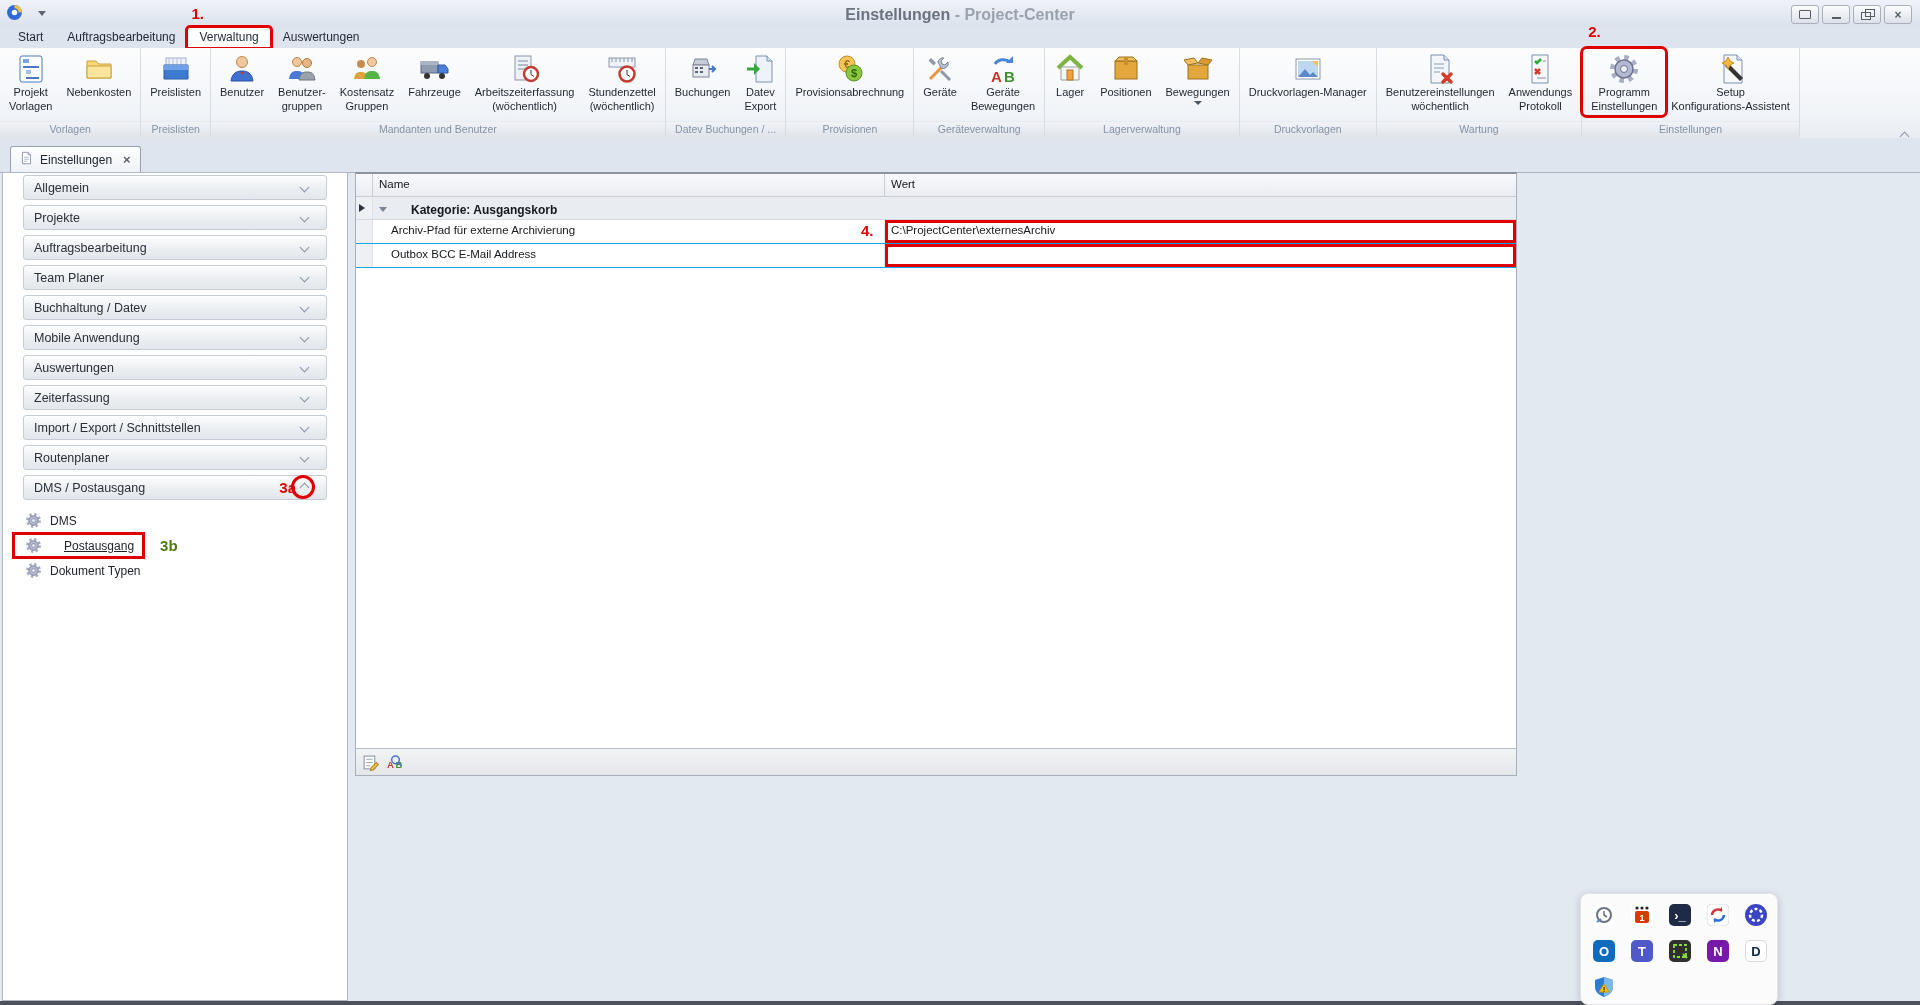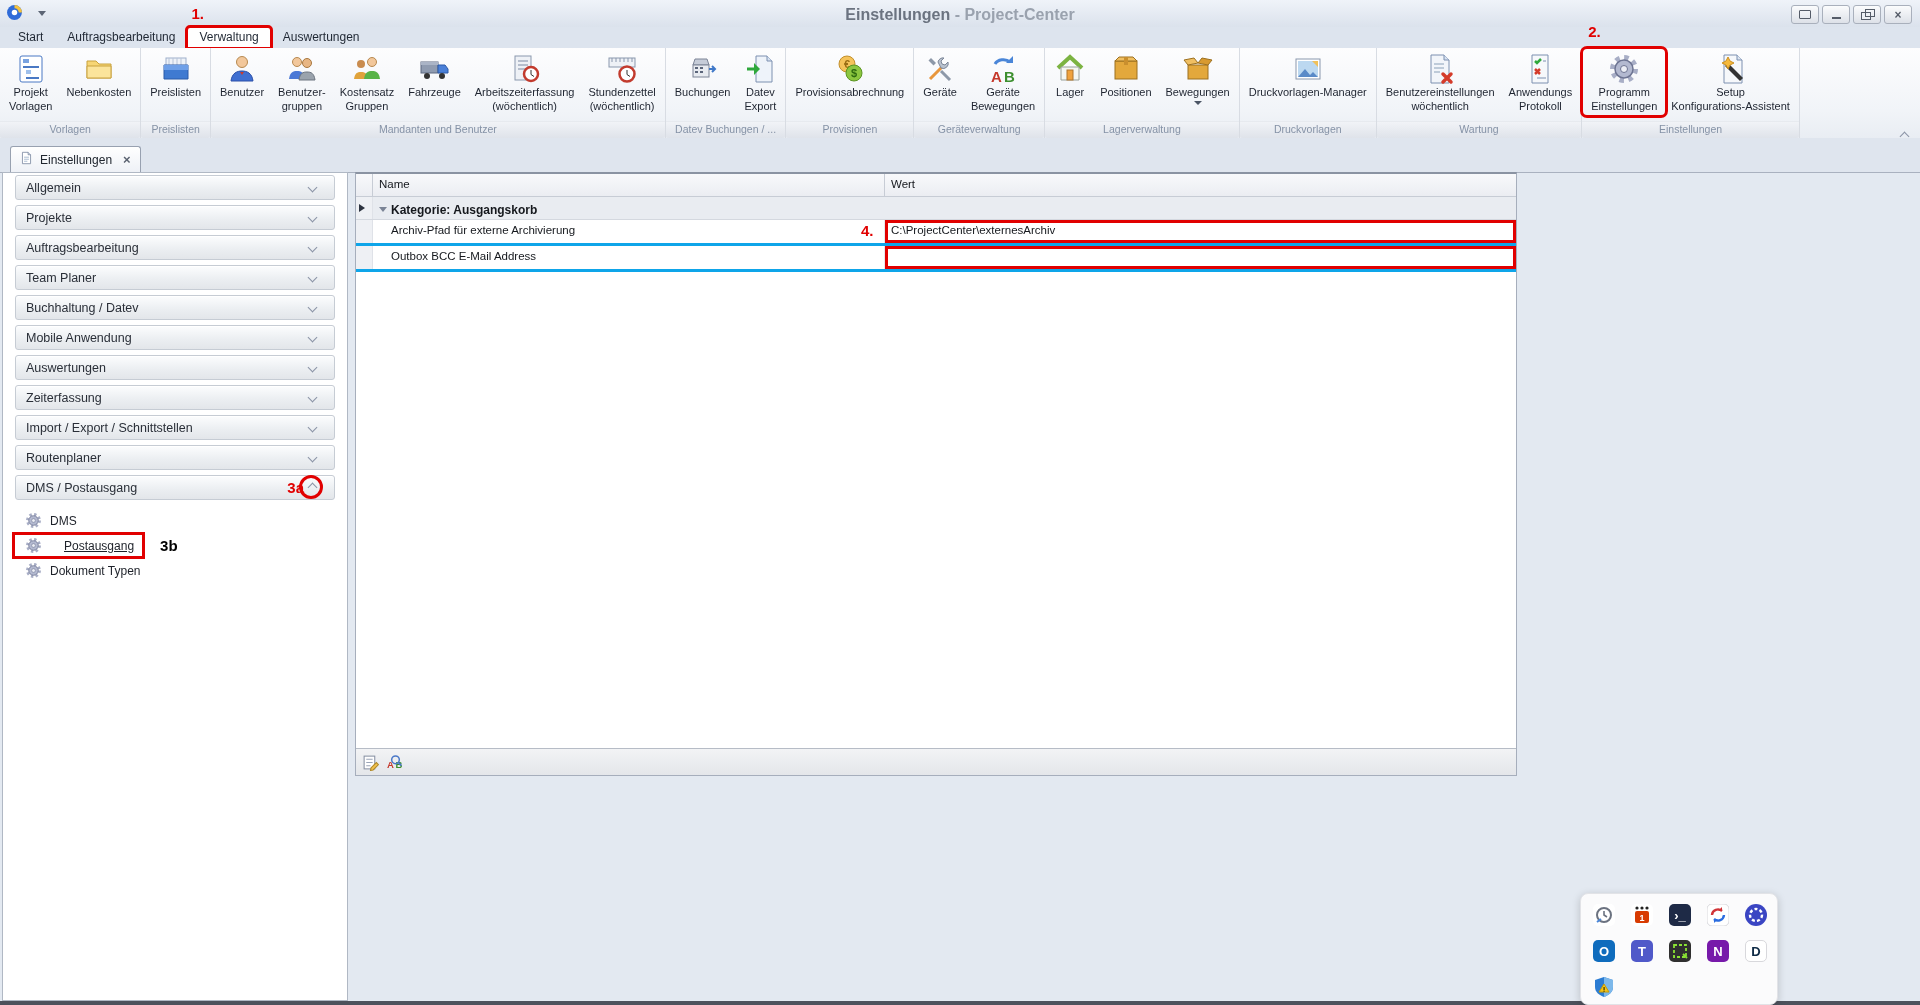--- a/index.html
+++ b/index.html
@@ -44,47 +44,47 @@
   .chev.down{transform:rotate(45deg);}
   .chev.up{transform:rotate(-135deg);}
   
   #docstrip{left:0;top:138px;width:1920px;height:34px;background:#dfe5ee;border-bottom:1px solid #a9b1bf;}
   #doctab{position:absolute;left:10px;bottom:0;height:25px;display:flex;align-items:center;gap:7px;
     padding:0 9px;background:linear-gradient(#ffffff,#eef1f6);border:1px solid #98a1b0;border-bottom:none;
     border-radius:3px 3px 0 0;font-size:12px;color:#20262f;}
   #doctab .x{font-size:13px;font-weight:bold;color:#5a6270;margin-left:4px;}
   
   #sidebar{left:2px;top:172px;width:346px;height:829px;background:#fff;border:1px solid #b0b8c4;box-sizing:border-box;padding-top:2px;}
-  .sbar{position:relative;margin:0 12px 5px;height:25px;border:1px solid #c6ccd4;border-radius:3px;
+  .sbar{position:relative;margin:0 20px 5px;height:25px;border:1px solid #c6ccd4;border-radius:3px;
     background:linear-gradient(#fcfdfe,#ecEFf2 55%,#e3e6ea);box-shadow:inset 0 1px 0 #fff;
     display:flex;align-items:center;font-size:12.5px;color:#2a2f38;padding:0 10px;box-sizing:border-box;}
   .sbar .chevwrap{margin-left:auto;position:relative;width:24px;height:24px;display:flex;align-items:center;justify-content:center;}
   .circ-annot{position:absolute;left:-1px;top:-1px;width:24px;height:24px;border:3px solid #e10000;border-radius:50%;box-sizing:border-box;}
   .sbar .step3a{position:absolute;right:30px;top:3px;color:#e10000;font-weight:bold;font-size:15px;}
   .sitem{display:flex;align-items:center;gap:8px;height:25px;padding-left:12px;font-size:12px;color:#1d2129;}
   .sitem .gwrap{width:17px;height:17px;flex:none;}
   .pa-wrap{display:flex;align-items:center;gap:8px;padding:2px 8px 2px 0;}
   .pa-wrap.annotated{outline:3px solid #e10000;outline-offset:0px;gap:22px;}
   .sitem .u{text-decoration:underline;}
-  .step3b{color:#000000;font-weight:bold;font-size:15px;margin-left:10px;}
+  .step3b{color:#4d7c0f;font-weight:bold;font-size:15px;margin-left:10px;}
   
   #grid{left:355px;top:172px;width:1162px;height:604px;background:#fff;border:1px solid #a6aebc;
     border-top:2px solid #8a93a2;box-sizing:border-box;display:flex;flex-direction:column;}
   .grow{display:flex;flex:none;}
   .gcell{box-sizing:border-box;}
   .ind{width:17px;flex:none;background:#eef0f4;border-right:1px solid #dfe2e8;display:flex;align-items:center;justify-content:center;}
   .ncol{width:512px;flex:none;padding:3px 4px 0 18px;font-size:11.5px;color:#15181d;overflow:hidden;white-space:nowrap;}
   .vcol{flex:1;position:relative;padding:3px 4px 0 6px;font-size:11.5px;color:#15181d;overflow:visible;white-space:nowrap;}
   #ghead{height:22px;background:linear-gradient(#f8f9fb,#ebedf2);border-bottom:1px solid #c7ccd5;font-size:11.5px;color:#2c3340;}
   #ghead .ncol{padding-left:6px;padding-top:4px;border-right:1px solid #c7ccd5;}
   #ghead .vcol{padding-top:4px;}
   #ghead .ind{background:transparent;border-right:1px solid #c7ccd5;}
   .catrow{height:22px;background:#e9ecf1;border-bottom:1px solid #d4d8df;font-weight:bold;}
-  .catrow .ncol{padding-left:6px;display:flex;align-items:center;gap:4px;font-size:12px;border-right:none;}
-  .datarow{height:23px;border-bottom:3px solid #0ea5e9;}
+  .catrow .ncol{padding-left:6px;display:flex;align-items:center;gap:24px;font-size:12px;border-right:none;}
+  .datarow{height:23px;border-bottom:1px solid #0ea5e9;}
   .datarow .ncol{border-right:1px solid #e6e8ec;padding-top:4px;}
   .datarow .vcol{padding-top:4px;}
   .vcol.annotated{box-shadow:inset 0 0 0 3px #e10000;}
   .step4{position:absolute;left:-24px;top:2px;color:#e10000;font-weight:bold;font-size:15px;}
   .tri-right{width:0;height:0;border:4px solid transparent;border-left:6px solid #2c3340;}
   #gfill{flex:1;}
   #gtoolbar{height:26px;border-top:1px solid #b6bcc6;background:linear-gradient(#f2f3f5,#e4e6ea);
     display:flex;align-items:center;gap:8px;padding-left:6px;}
   #gtoolbar .tic{width:17px;height:17px;}
   

